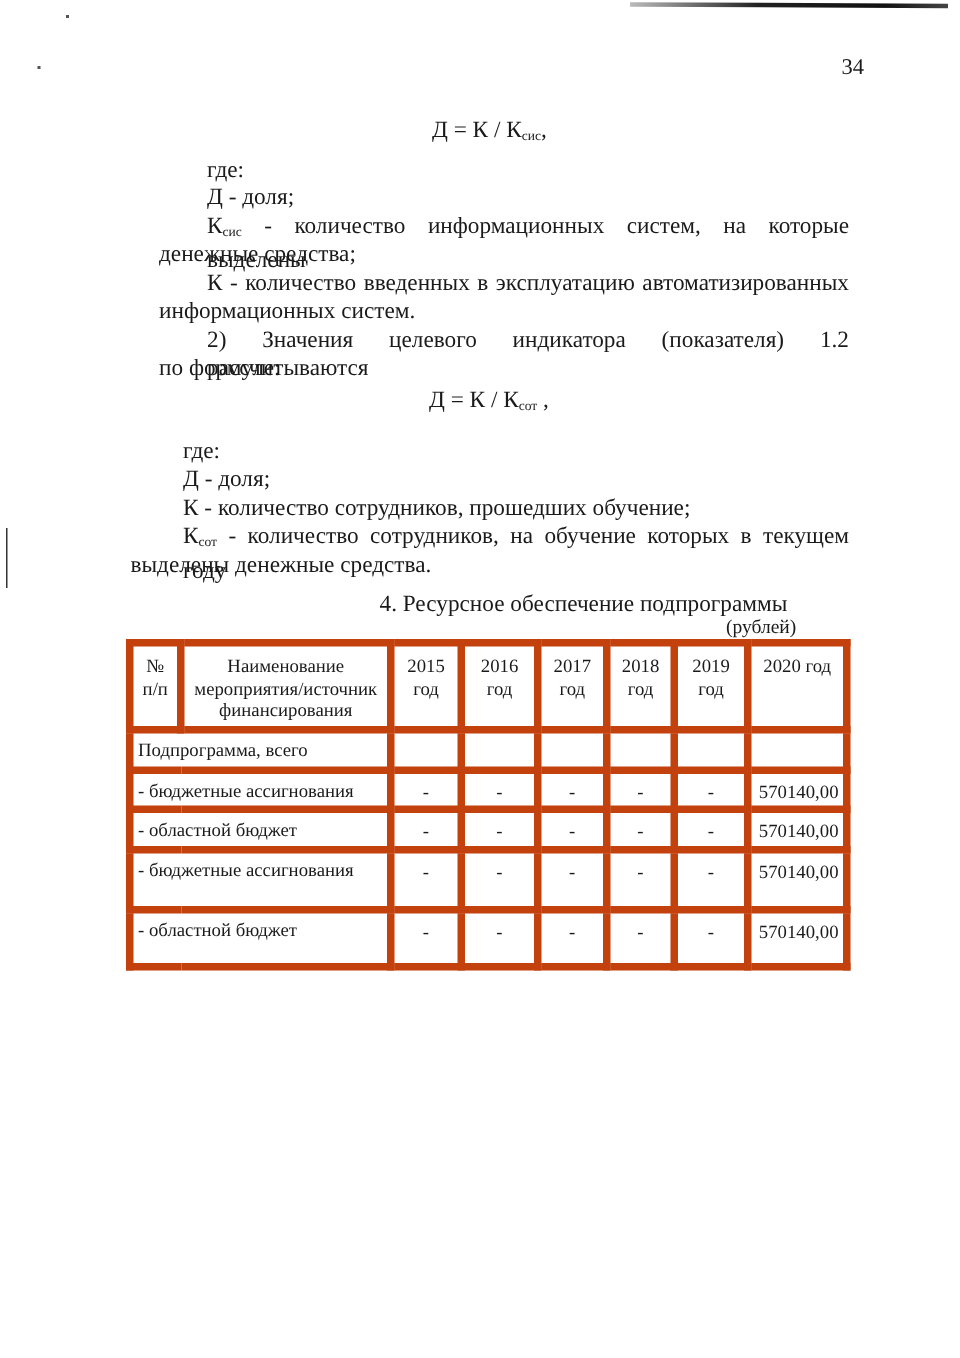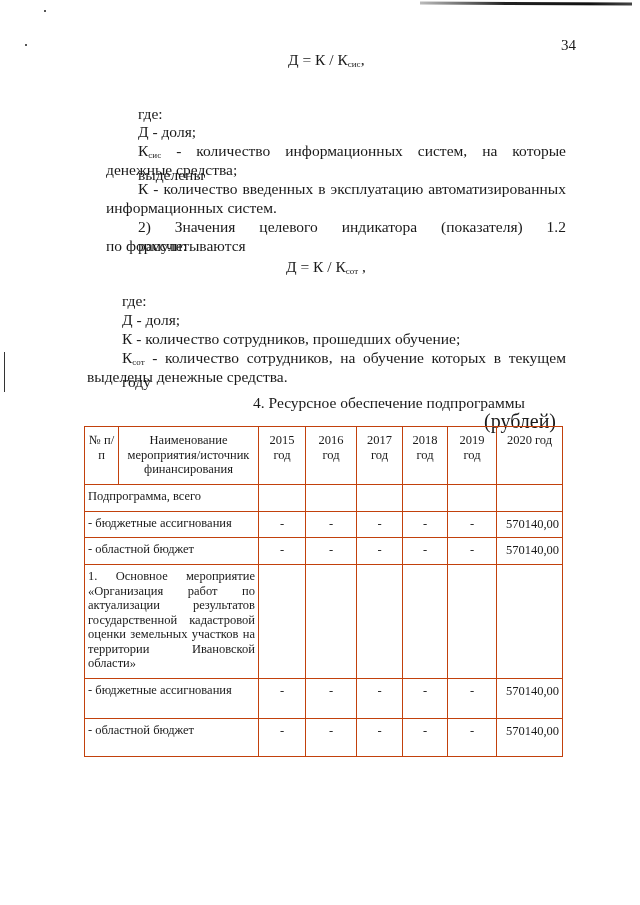--- a/index.html
+++ b/index.html
@@ -13,41 +13,41 @@
     .margin-mark { position: absolute; left: 4px; top: 352px; width: 1px; height: 40px; background: #333; }
     .abs { position: absolute; white-space: nowrap; }
     .page-num { left: 561px; top: 37px; font-size: 15px; text-align: center; }
     .formula { font-size: 15.5px; }
     .formula sub { font-size: 9px; vertical-align: -2px; }
     .para { position: absolute; left: 106px; width: 460px; font-size: 15.5px; line-height: 19px; }
     .para sub { font-size: 9px; vertical-align: -2px; }
     .justify { text-align: justify; text-align-last: justify; }
     .cont { position: absolute; left: 106px; font-size: 15.5px; line-height: 19px; }
     .section-title { left: 205px; top: 394px; font-size: 15.5px; margin-left: 48px; }
-    .units { left: 484px; top: 410px; font-size: 20px; }
+    .units { left: 484px; top: 410px; font-size: 13px; }
 
     table { position: absolute; left: 84px; top: 426px; border-collapse: collapse; table-layout: fixed; }
-    td { border: 1px solid #c2410c; padding: 0 3px; font-size: 12.5px; line-height: 14.5px; vertical-align: top; }
+    td { border: 5px solid #c2410c; padding: 0 3px; font-size: 12.5px; line-height: 14.5px; vertical-align: top; }
     td.num { text-align: right; padding-right: 3px; padding-top: 5px; }
     td.dash { text-align: center; padding-top: 5px; }
     td.label { padding-top: 4px; }
     td.just { text-align: justify; text-align-last: left; }
     td.hdr { padding-top: 6px; text-align: center; }
   </style>
 </head>
 <body>
 
 <div class="scan-line"></div>
 <div class="dot" style="left:44px;top:10px;"></div>
 <div class="dot" style="left:25px;top:44px;"></div>
 <div class="margin-mark"></div>
 
 <div class="abs page-num">34</div>
 
-<div class="abs formula" style="left:288px;top:51px;text-align:right;">
+<div class="abs formula" style="left:288px;top:78px;text-align:right;">
   <span>Д = К / К</span><sub>сис</sub><span>,</span>
 </div>
 
 <div class="cont" style="top:104px;left:138px;">где:</div>
 <div class="cont" style="top:122px;left:138px;">Д - доля;</div>
 <div class="para justify" style="top:141px;left:138px;width:428px;"><span>К</span><sub>сис</sub><span> - количество информационных систем, на которые выделены</span></div>
 <div class="cont" style="top:160px;left:106px;">денежные средства;</div>
 <div class="para justify" style="top:179px;left:138px;width:428px;">К - количество введенных в эксплуатацию автоматизированных</div>
 <div class="cont" style="top:198px;left:106px;">информационных систем.</div>
 <div class="para justify" style="top:217px;left:138px;width:428px;">2) Значения целевого индикатора (показателя) 1.2 рассчитываются</div>
@@ -108,29 +108,20 @@
   </tr>
   <tr style="height:27px;">
     <td class="label" colspan="2">- областной бюджет</td>
     <td class="dash">-</td>
     <td class="dash">-</td>
     <td class="dash">-</td>
     <td class="dash">-</td>
     <td class="dash">-</td>
     <td class="num">570140,00</td>
   </tr>
-  <tr style="height:114px;">
-    <td class="label just" colspan="2">1. Основное мероприятие «Организация работ по актуализации результатов государственной кадастровой оценки земельных участков на территории Ивановской области»</td>
-    <td></td>
-    <td></td>
-    <td></td>
-    <td></td>
-    <td></td>
-    <td></td>
-  </tr>
   <tr style="height:40px;">
     <td class="label" colspan="2">- бюджетные ассигнования</td>
     <td class="dash">-</td>
     <td class="dash">-</td>
     <td class="dash">-</td>
     <td class="dash">-</td>
     <td class="dash">-</td>
     <td class="num">570140,00</td>
   </tr>
   <tr style="height:38px;">

